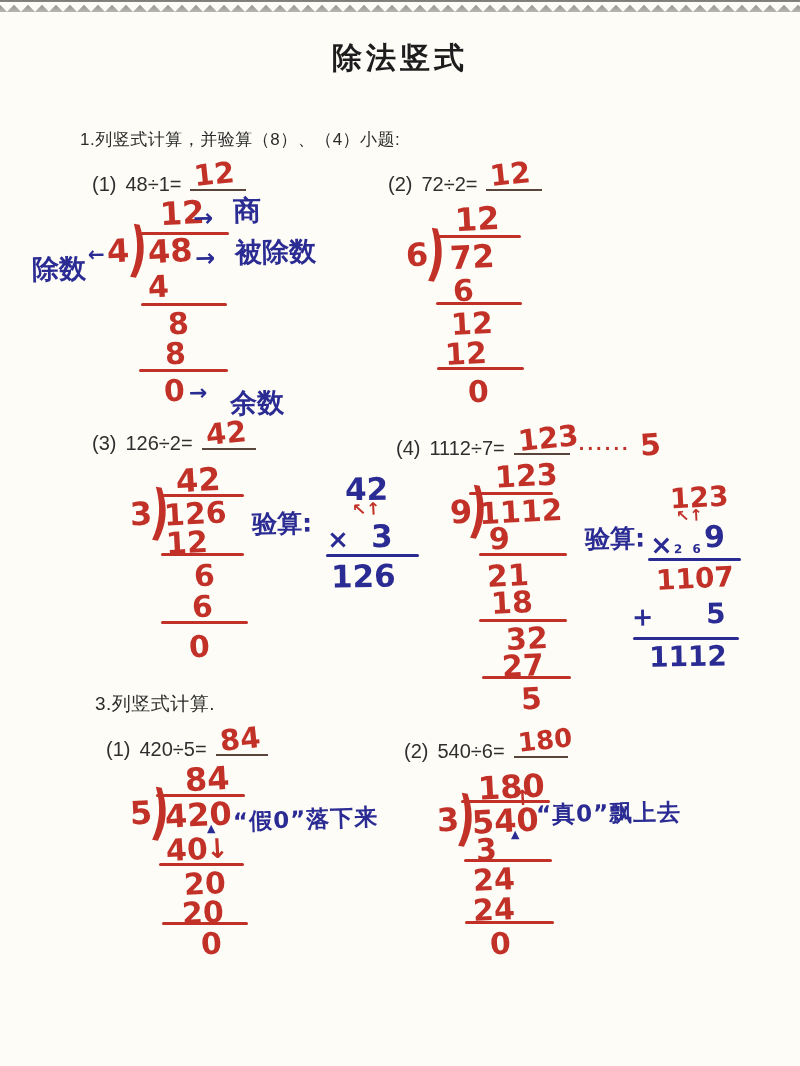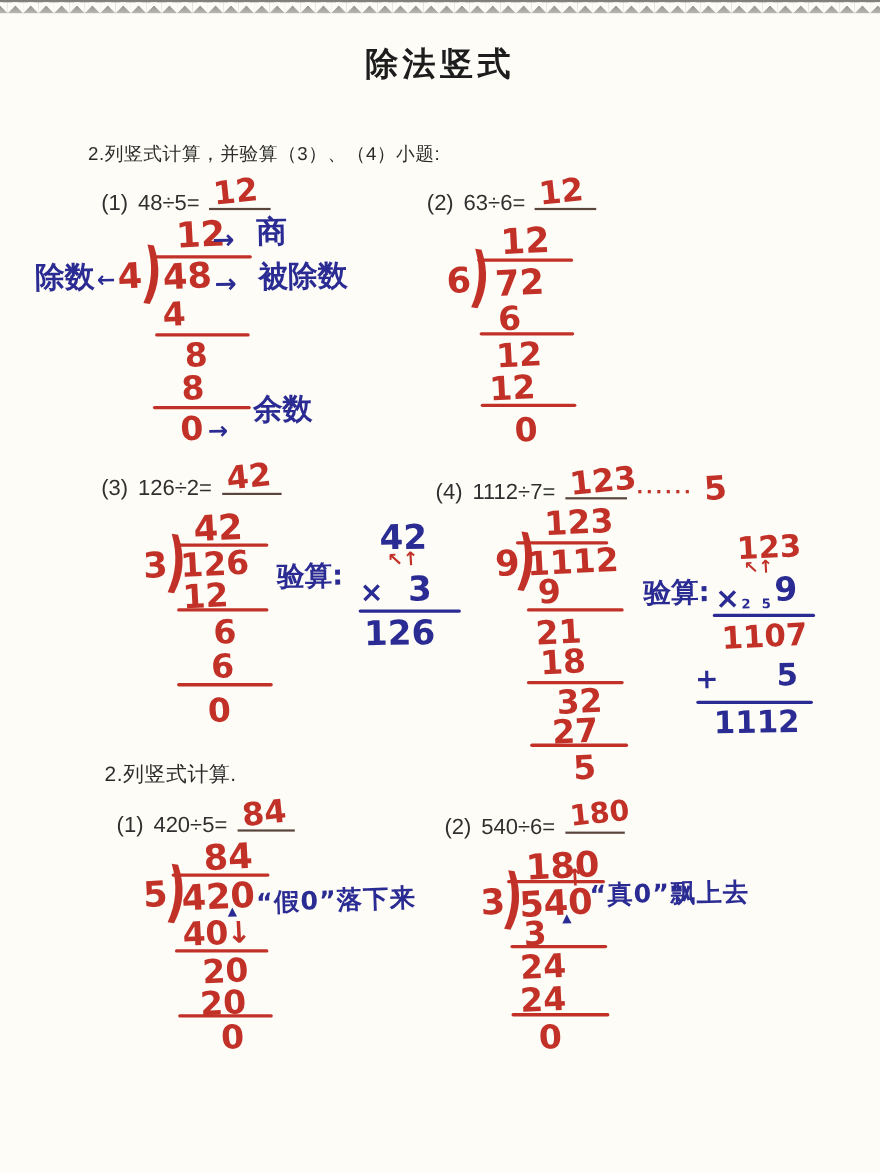--- a/index.html
+++ b/index.html
@@ -44,32 +44,32 @@
       linear-gradient(#7d7d78,#b8b8b0);
   }
 </style>
 </head>
 <body>
 
 <div class="abs top-edge"></div>
 
 <div class="abs title" style="top:38px;">除法竖式</div>
 
-<div class="abs heading" style="left:80px;top:128px;">2.列竖式计算，并验算（3）、（4）小题:</div>
+<div class="abs heading" style="left:80px;top:128px;">1.列竖式计算，并验算（8）、（4）小题:</div>
 
 <div class="eq" style="left:92px;top:168px;">
   <span>(1)</span>
-  <span>48÷5=</span>
+  <span>48÷1=</span>
   <span class="ansbox" style="width:56px;">
       <span class="ans">12</span>
     </span>
 </div>
 <div class="eq" style="left:388px;top:168px;">
   <span>(2)</span>
-  <span>63÷6=</span>
+  <span>72÷2=</span>
   <span class="ansbox" style="width:56px;">
       <span class="ans">12</span>
     </span>
 </div>
 <div class="eq" style="left:92px;top:427px;">
   <span>(3)</span>
   <span>126÷2=</span>
   <span class="ansbox" style="width:54px;">
       <span class="ans">42</span>
     </span>
@@ -82,35 +82,35 @@
     </span>
   <span class="dots">······</span>
   <span class="rem">5</span>
 </div>
 
 <div class="dd" style="left:30px;top:195px;width:335px;height:215px;">
   <span class="hr" style="left:130px;top:2px;font-size:32px;">12</span>
   <span class="hb" style="left:163px;top:11px;font-size:24px;">→</span>
   <span class="hb" style="left:203px;top:2px;font-size:28px;">商</span>
   <div class="rl" style="left:111px;top:37px;width:88px;"></div>
-  <span class="hb" style="left:2px;top:44px;font-size:27px;">除数</span>
+  <span class="hb" style="left:2px;top:60px;font-size:27px;">除数</span>
   <span class="hb" style="left:58px;top:49px;font-size:20px;">←</span>
   <span class="hr" style="left:77px;top:40px;font-size:32px;">4</span>
   <span class="paren" style="left:99px;top:34px;font-size:40px;">)</span>
   <span class="hr" style="left:118px;top:40px;font-size:32px;">48</span>
   <span class="hb" style="left:165px;top:51px;font-size:24px;">→</span>
   <span class="hb" style="left:205px;top:43px;font-size:27px;">被除数</span>
   <span class="hr" style="left:118px;top:77px;font-size:30px;">4</span>
   <div class="rl" style="left:111px;top:108px;width:86px;"></div>
   <span class="hr" style="left:138px;top:114px;font-size:30px;">8</span>
   <span class="hr" style="left:135px;top:144px;font-size:30px;">8</span>
   <div class="rl" style="left:109px;top:174px;width:89px;"></div>
   <span class="hr" style="left:134px;top:181px;font-size:30px;">0</span>
   <span class="hb" style="left:159px;top:187px;font-size:22px;">→</span>
-  <span class="hb" style="left:200px;top:164px;font-size:27px;text-align:center;">余数</span>
+  <span class="hb" style="left:200px;top:194px;font-size:27px;text-align:center;">余数</span>
 </div>
 
 <div class="dd" style="left:400px;top:195px;width:140px;height:215px;">
   <span class="hr" style="left:55px;top:8px;font-size:32px;">12</span>
   <div class="rl" style="left:34px;top:40px;width:87px;"></div>
   <span class="hr" style="left:6px;top:44px;font-size:32px;">6</span>
   <span class="paren" style="left:27px;top:38px;font-size:40px;">)</span>
   <span class="hr" style="left:50px;top:46px;font-size:32px;">72</span>
   <span class="hr" style="left:53px;top:81px;font-size:30px;">6</span>
   <div class="rl" style="left:36px;top:107px;width:86px;"></div>
@@ -159,31 +159,31 @@
   <span class="hr" style="left:67px;top:196px;font-size:30px;">27</span>
   <div class="rl" style="left:47px;top:221px;width:89px;"></div>
   <span class="hr" style="left:86px;top:229px;font-size:30px;">5</span>
 </div>
 
 <div class="dd" style="left:585px;top:480px;width:165px;height:200px;">
   <span class="hr" style="left:85px;top:4px;font-size:28px;">123</span>
   <span class="hr" style="left:91px;top:28px;font-size:16px;">↖↑</span>
   <span class="hb" style="left:0px;top:46px;font-size:25px;">验算:</span>
   <span class="hb" style="left:65px;top:51px;font-size:27px;">×</span>
-  <span class="hb" style="left:89px;top:63px;font-size:12px;letter-spacing:3px;">2 5</span>
+  <span class="hb" style="left:89px;top:63px;font-size:12px;letter-spacing:3px;">2 6</span>
   <span class="hb" style="left:119px;top:42px;font-size:30px;">9</span>
   <div class="bl" style="left:63px;top:78px;width:93px;"></div>
   <span class="hr" style="left:71px;top:85px;font-size:28px;">1107</span>
   <span class="hb" style="left:43px;top:122px;font-size:29px;">＋</span>
   <span class="hb" style="left:121px;top:120px;font-size:28px;">5</span>
   <div class="bl" style="left:48px;top:157px;width:106px;"></div>
   <span class="hb" style="left:64px;top:163px;font-size:28px;">1112</span>
 </div>
 
-<div class="abs heading" style="left:95px;top:691px;font-size:19px;">2.列竖式计算.</div>
+<div class="abs heading" style="left:95px;top:691px;font-size:19px;">3.列竖式计算.</div>
 
 <div class="eq" style="left:106px;top:733px;">
   <span>(1)</span>
   <span>420÷5=</span>
   <span class="ansbox" style="width:52px;">
       <span class="ans">84</span>
     </span>
 </div>
 <div class="eq" style="left:404px;top:735px;">
   <span>(2)</span>

